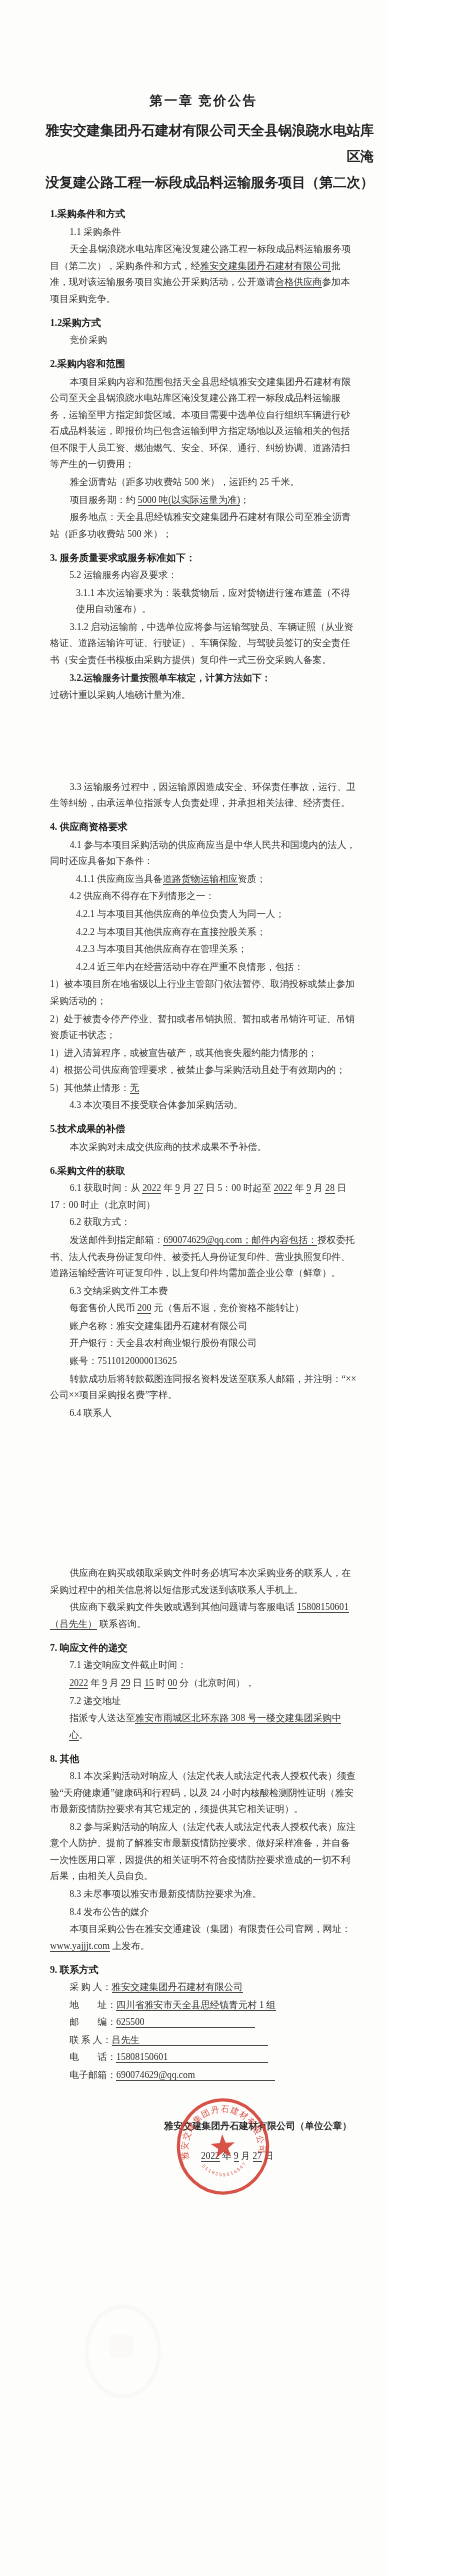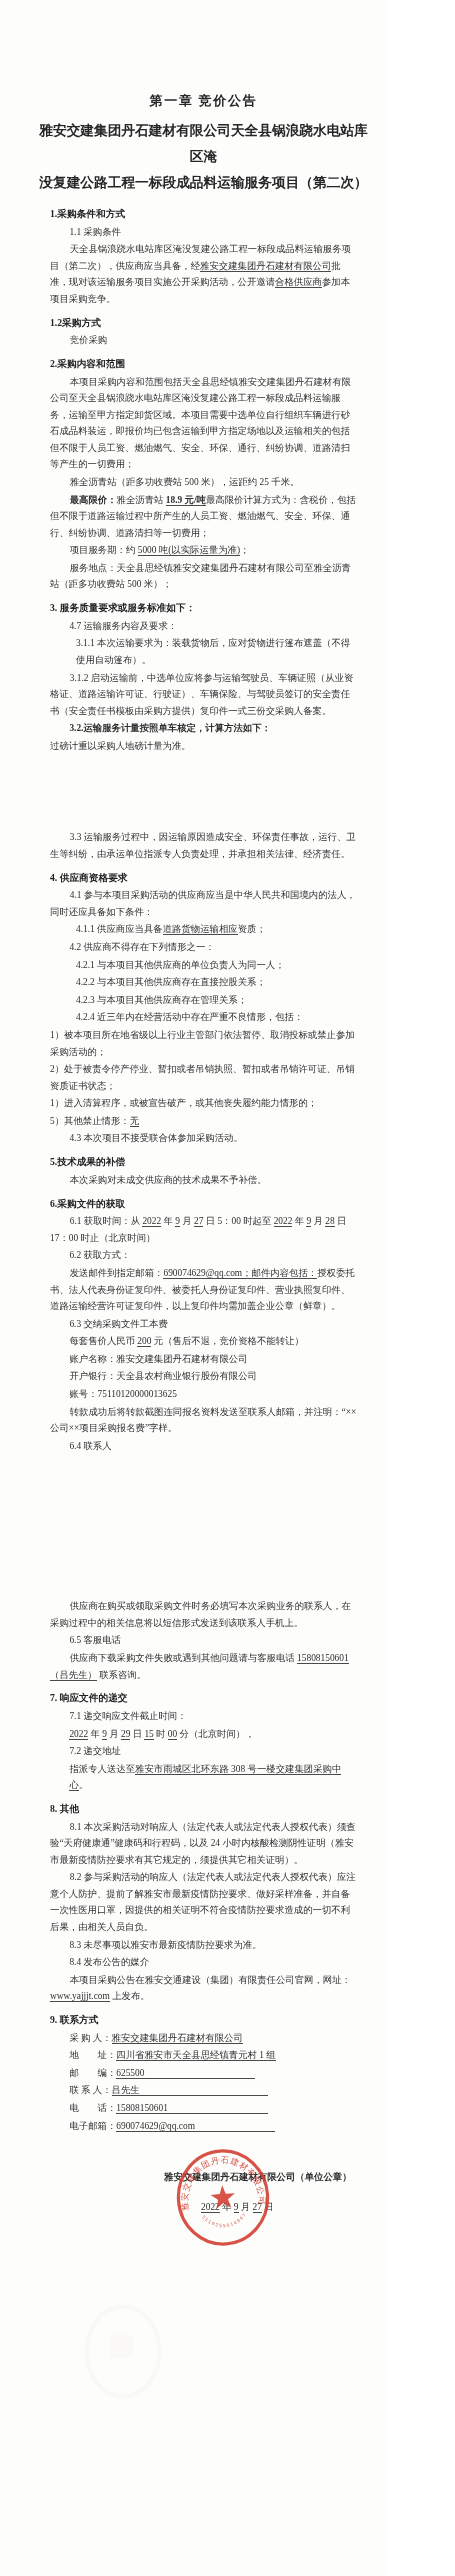--- a/index.html
+++ b/index.html
@@ -8,21 +8,21 @@
     background:#fdfdfc;color:#2e2e2e;
     font-family:"Liberation Serif","DejaVu Serif",serif;
     font-size:9.4px;line-height:16.5px;
   }
   .content{padding:92px 31px 0 50px;}
   .h-chapter{
     text-align:center;font-size:13px;font-weight:bold;
     letter-spacing:1.7px;line-height:17px;margin-bottom:9px;color:#262626;
   }
   .h-title{
-    text-align:center;font-size:13.7px;font-weight:bold;line-height:26px;
+    text-align:right;font-size:13.7px;font-weight:bold;line-height:26px;
     margin:0 -17px;color:#262626;
   }
   .title-wrap{margin-bottom:10.3px;}
   .blk{margin:1.1px 0;}
   .h-sec{font-weight:bold;margin-top:7.4px;font-size:9.7px;color:#232323;}
   .p{text-indent:2.1em;}
   .i1{margin-left:19.4px;}
   .i2{margin-left:26px;}
   .b{font-weight:bold;}
   .u{border-bottom:0.7px solid #4a4a4a;}
@@ -55,66 +55,65 @@
     <div class="h-chapter">第一章 竞价公告</div>
 
     <div class="title-wrap">
       <div class="h-title">雅安交建集团丹石建材有限公司天全县锅浪跷水电站库区淹</div>
       <div class="h-title">没复建公路工程一标段成品料运输服务项目（第二次）</div>
     </div>
 
     <div>
         <div class="blk h-sec"><span class="b ">1.采购条件和方式</span></div>
         <div class="blk i1"><span class="">1.1 采购条件</span></div>
-        <div class="blk p"><span class="">天全县锅浪跷水电站库区淹没复建公路工程一标段成品料运输服务项目（第二次），供应商应当具备，经</span><span class="u">雅安交建集团丹石建材有限公司</span><span class="">批准，现对该运输服务项目实施公开采购活动，公开邀请</span><span class="u">合格供应商</span><span class="">参加本项目采购竞争。</span></div>
+        <div class="blk p"><span class="">天全县锅浪跷水电站库区淹没复建公路工程一标段成品料运输服务项目（第二次），采购条件和方式，经</span><span class="u">雅安交建集团丹石建材有限公司</span><span class="">批准，现对该运输服务项目实施公开采购活动，公开邀请</span><span class="u">合格供应商</span><span class="">参加本项目采购竞争。</span></div>
         <div class="blk h-sec"><span class="b ">1.2采购方式</span></div>
         <div class="blk p"><span class="">竞价采购</span></div>
         <div class="blk h-sec"><span class="b ">2.采购内容和范围</span></div>
         <div class="blk p"><span class="">本项目采购内容和范围包括天全县思经镇雅安交建集团丹石建材有限公司至天全县锅浪跷水电站库区淹没复建公路工程一标段成品料运输服务，运输至甲方指定卸货区域。本项目需要中选单位自行组织车辆进行砂石成品料装运，即报价均已包含运输到甲方指定场地以及运输相关的包括但不限于人员工资、燃油燃气、安全、环保、通行、纠纷协调、道路清扫等产生的一切费用；</span></div>
         <div class="blk p"><span class="">雅全沥青站（距多功收费站 500 米），运距约 25 千米。</span></div>
-        <div class="blk p"><span class="b ">最高限价：</span><span class="">雅全沥青站 </span><span class="b u">18.9 元/吨</span><span class="">最高限价计算方式为：含税价，包括但不限于道路运输过程中所产生的人员工资、燃油燃气、安全、环保、通行、纠纷协调、道路清扫等一切费用；</span></div>
         <div class="blk p"><span class="">项目服务期：约 </span><span class="u">5000 吨(以实际运量为准)</span><span class="">；</span></div>
         <div class="blk p"><span class="">服务地点：天全县思经镇雅安交建集团丹石建材有限公司至雅全沥青站（距多功收费站 500 米）；</span></div>
         <div class="blk h-sec"><span class="b ">3. 服务质量要求或服务标准如下：</span></div>
-        <div class="blk i1"><span class="">4.7 运输服务内容及要求：</span></div>
+        <div class="blk i1"><span class="">5.2 运输服务内容及要求：</span></div>
         <div class="blk i2"><span class="">3.1.1 本次运输要求为：装载货物后，应对货物进行篷布遮盖（不得使用自动篷布）。</span></div>
         <div class="blk p"><span class="">3.1.2 启动运输前，中选单位应将参与运输驾驶员、车辆证照（从业资格证、道路运输许可证、行驶证）、车辆保险、与驾驶员签订的安全责任书（安全责任书模板由采购方提供）复印件一式三份交采购人备案。</span></div>
         <div class="blk i1"><span class="b ">3.2.运输服务计量按照单车核定，计算方法如下：</span></div>
         <div class="blk "><span class="">过磅计重以采购人地磅计量为准。</span></div>
         <div class="blk gap" style="height: 73px;"></div>
         <div class="blk p"><span class="">3.3 运输服务过程中，因运输原因造成安全、环保责任事故，运行、卫生等纠纷，由承运单位指派专人负责处理，并承担相关法律、经济责任。</span></div>
         <div class="blk h-sec"><span class="b ">4. 供应商资格要求</span></div>
         <div class="blk p"><span class="">4.1 参与本项目采购活动的供应商应当是中华人民共和国境内的法人，同时还应具备如下条件：</span></div>
         <div class="blk i2"><span class="">4.1.1 供应商应当具备</span><span class="u">道路货物运输相应</span><span class="">资质；</span></div>
         <div class="blk i1"><span class="">4.2 供应商不得存在下列情形之一：</span></div>
         <div class="blk i2"><span class="">4.2.1 与本项目其他供应商的单位负责人为同一人；</span></div>
         <div class="blk i2"><span class="">4.2.2 与本项目其他供应商存在直接控股关系；</span></div>
         <div class="blk i2"><span class="">4.2.3 与本项目其他供应商存在管理关系；</span></div>
         <div class="blk i2"><span class="">4.2.4 近三年内在经营活动中存在严重不良情形，包括：</span></div>
         <div class="blk "><span class="">1）被本项目所在地省级以上行业主管部门依法暂停、取消投标或禁止参加采购活动的；</span></div>
         <div class="blk "><span class="">2）处于被责令停产停业、暂扣或者吊销执照、暂扣或者吊销许可证、吊销资质证书状态；</span></div>
         <div class="blk "><span class="">1）进入清算程序，或被宣告破产，或其他丧失履约能力情形的；</span></div>
+        <div class="blk "><span class="">4）根据公司供应商管理要求，被禁止参与采购活动且处于有效期内的；</span></div>
         <div class="blk "><span class="">5）其他禁止情形：</span><span class="u">无</span></div>
         <div class="blk i1"><span class="">4.3 本次项目不接受联合体参加采购活动。</span></div>
         <div class="blk h-sec"><span class="b ">5.技术成果的补偿</span></div>
         <div class="blk p"><span class="">本次采购对未成交供应商的技术成果不予补偿。</span></div>
         <div class="blk h-sec"><span class="b ">6.采购文件的获取</span></div>
         <div class="blk p"><span class="">6.1 获取时间：从 </span><span class="u">2022</span><span class=""> 年 </span><span class="u">9</span><span class=""> 月 </span><span class="u">27</span><span class=""> 日 5：00 时起至 </span><span class="u">2022</span><span class=""> 年 </span><span class="u">9</span><span class=""> 月 </span><span class="u">28</span><span class=""> 日 17：00 时止（北京时间）</span></div>
         <div class="blk i1"><span class="">6.2 获取方式：</span></div>
         <div class="blk p"><span class="">发送邮件到指定邮箱：</span><span class="u">690074629@qq.com；邮件内容包括：</span><span class="">授权委托书、法人代表身份证复印件、被委托人身份证复印件、营业执照复印件、道路运输经营许可证复印件，以上复印件均需加盖企业公章（鲜章）。</span></div>
         <div class="blk i1"><span class="">6.3 交纳采购文件工本费</span></div>
         <div class="blk i1"><span class="">每套售价人民币 </span><span class="u">200</span><span class=""> 元（售后不退，竞价资格不能转让）</span></div>
         <div class="blk i1"><span class="">账户名称：雅安交建集团丹石建材有限公司</span></div>
         <div class="blk i1"><span class="">开户银行：天全县农村商业银行股份有限公司</span></div>
         <div class="blk i1"><span class="">账号：75110120000013625</span></div>
         <div class="blk p"><span class="">转款成功后将转款截图连同报名资料发送至联系人邮箱，并注明：“××公司××项目采购报名费”字样。</span></div>
         <div class="blk i1"><span class="">6.4 联系人</span></div>
         <div class="blk gap" style="height: 142px;"></div>
         <div class="blk p"><span class="">供应商在购买或领取采购文件时务必填写本次采购业务的联系人，在采购过程中的相关信息将以短信形式发送到该联系人手机上。</span></div>
-        <div class="blk i1"><span class="">6.5 客服电话</span></div>
         <div class="blk p"><span class="">供应商下载采购文件失败或遇到其他问题请与客服电话 </span><span class="u">15808150601（吕先生）</span><span class=""> 联系咨询。</span></div>
         <div class="blk h-sec"><span class="b ">7. 响应文件的递交</span></div>
         <div class="blk i1"><span class="">7.1 递交响应文件截止时间：</span></div>
         <div class="blk i1"><span class="u">2022</span><span class=""> 年 </span><span class="u">9</span><span class=""> 月 </span><span class="u">29</span><span class=""> 日 </span><span class="u">15</span><span class=""> 时 </span><span class="u">00</span><span class=""> 分（北京时间），</span></div>
         <div class="blk i1"><span class="">7.2 递交地址</span></div>
         <div class="blk i1"><span class="">指派专人送达至</span><span class="u">雅安市雨城区北环东路 308 号一楼交建集团采购中心</span><span class="">。</span></div>
         <div class="blk h-sec"><span class="b ">8. 其他</span></div>
         <div class="blk p"><span class="">8.1 本次采购活动对响应人（法定代表人或法定代表人授权代表）须查验“天府健康通”健康码和行程码，以及 24 小时内核酸检测阴性证明（雅安市最新疫情防控要求有其它规定的，须提供其它相关证明）。</span></div>
         <div class="blk p"><span class="">8.2 参与采购活动的响应人（法定代表人或法定代表人授权代表）应注意个人防护、提前了解雅安市最新疫情防控要求、做好采样准备，并自备一次性医用口罩，因提供的相关证明不符合疫情防控要求造成的一切不利后果，由相关人员自负。</span></div>
         <div class="blk i1"><span class="">8.3 未尽事项以雅安市最新疫情防控要求为准。</span></div>

